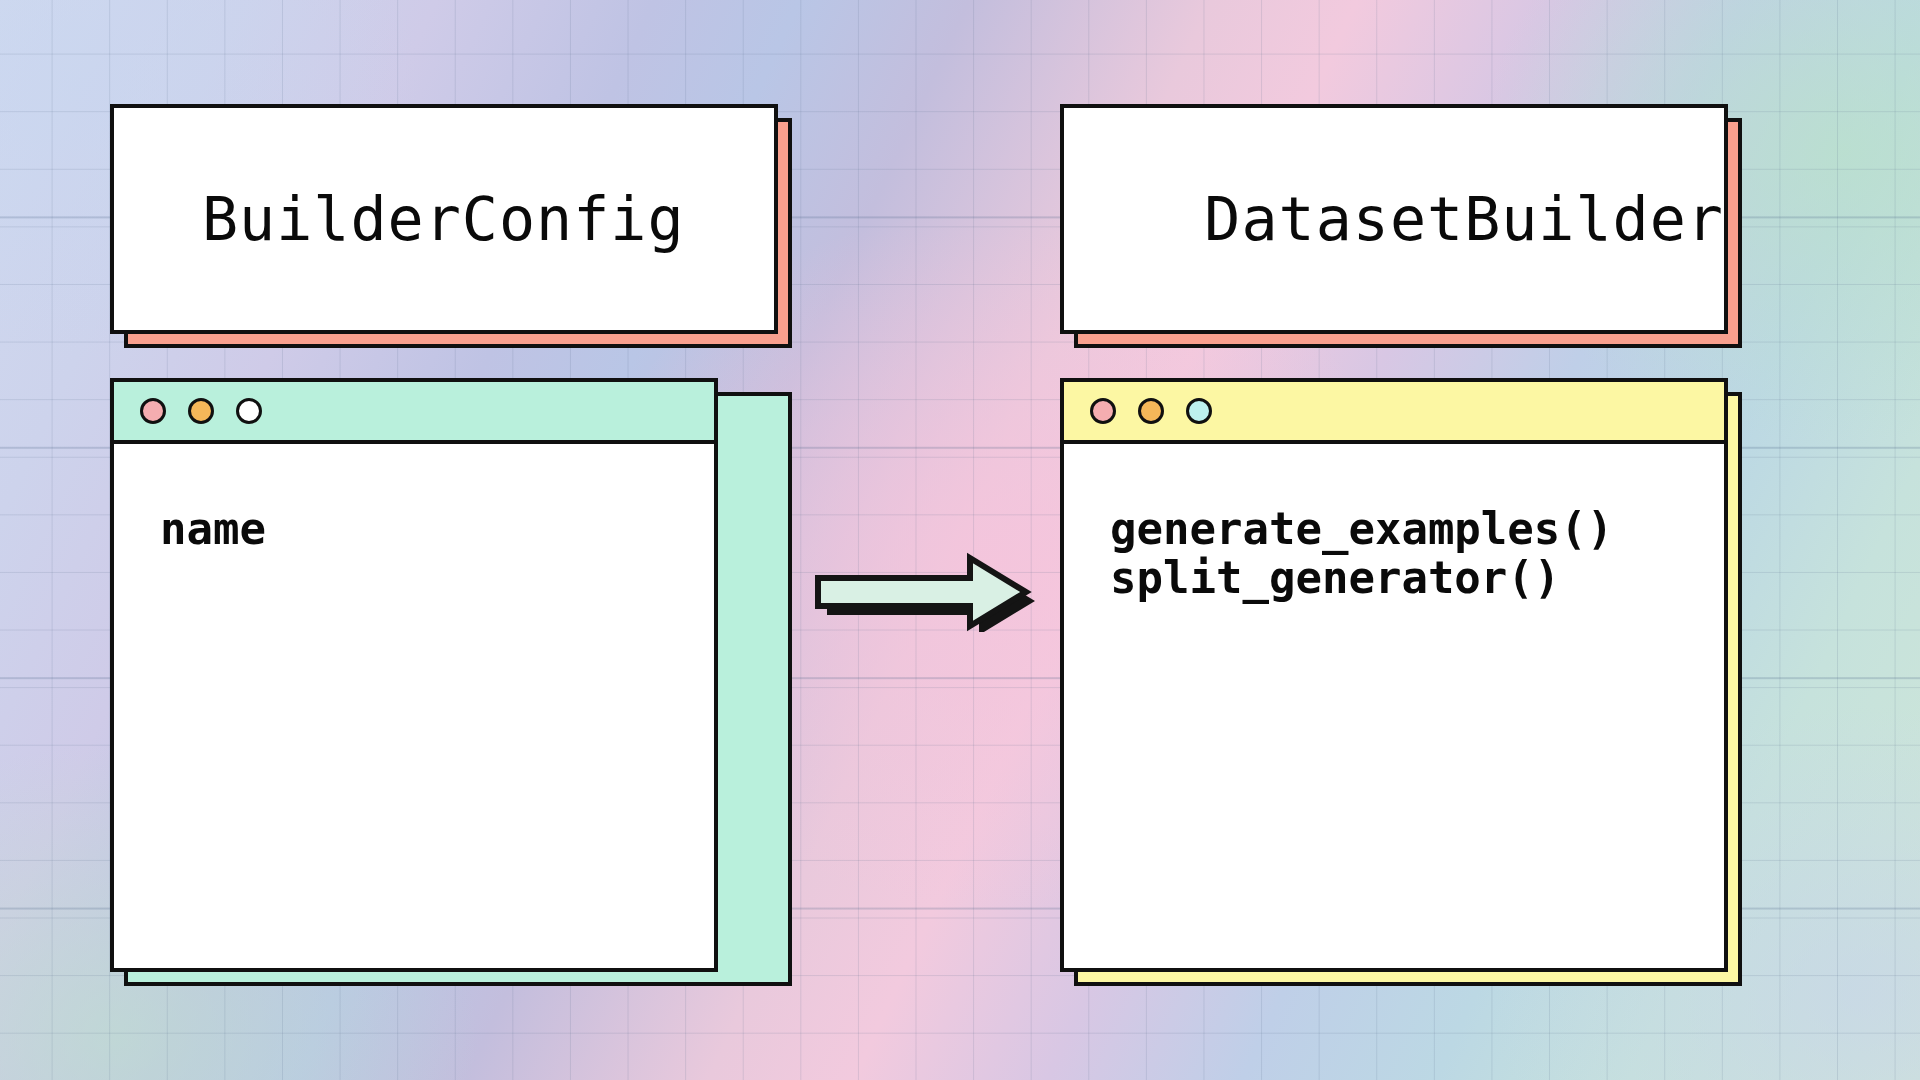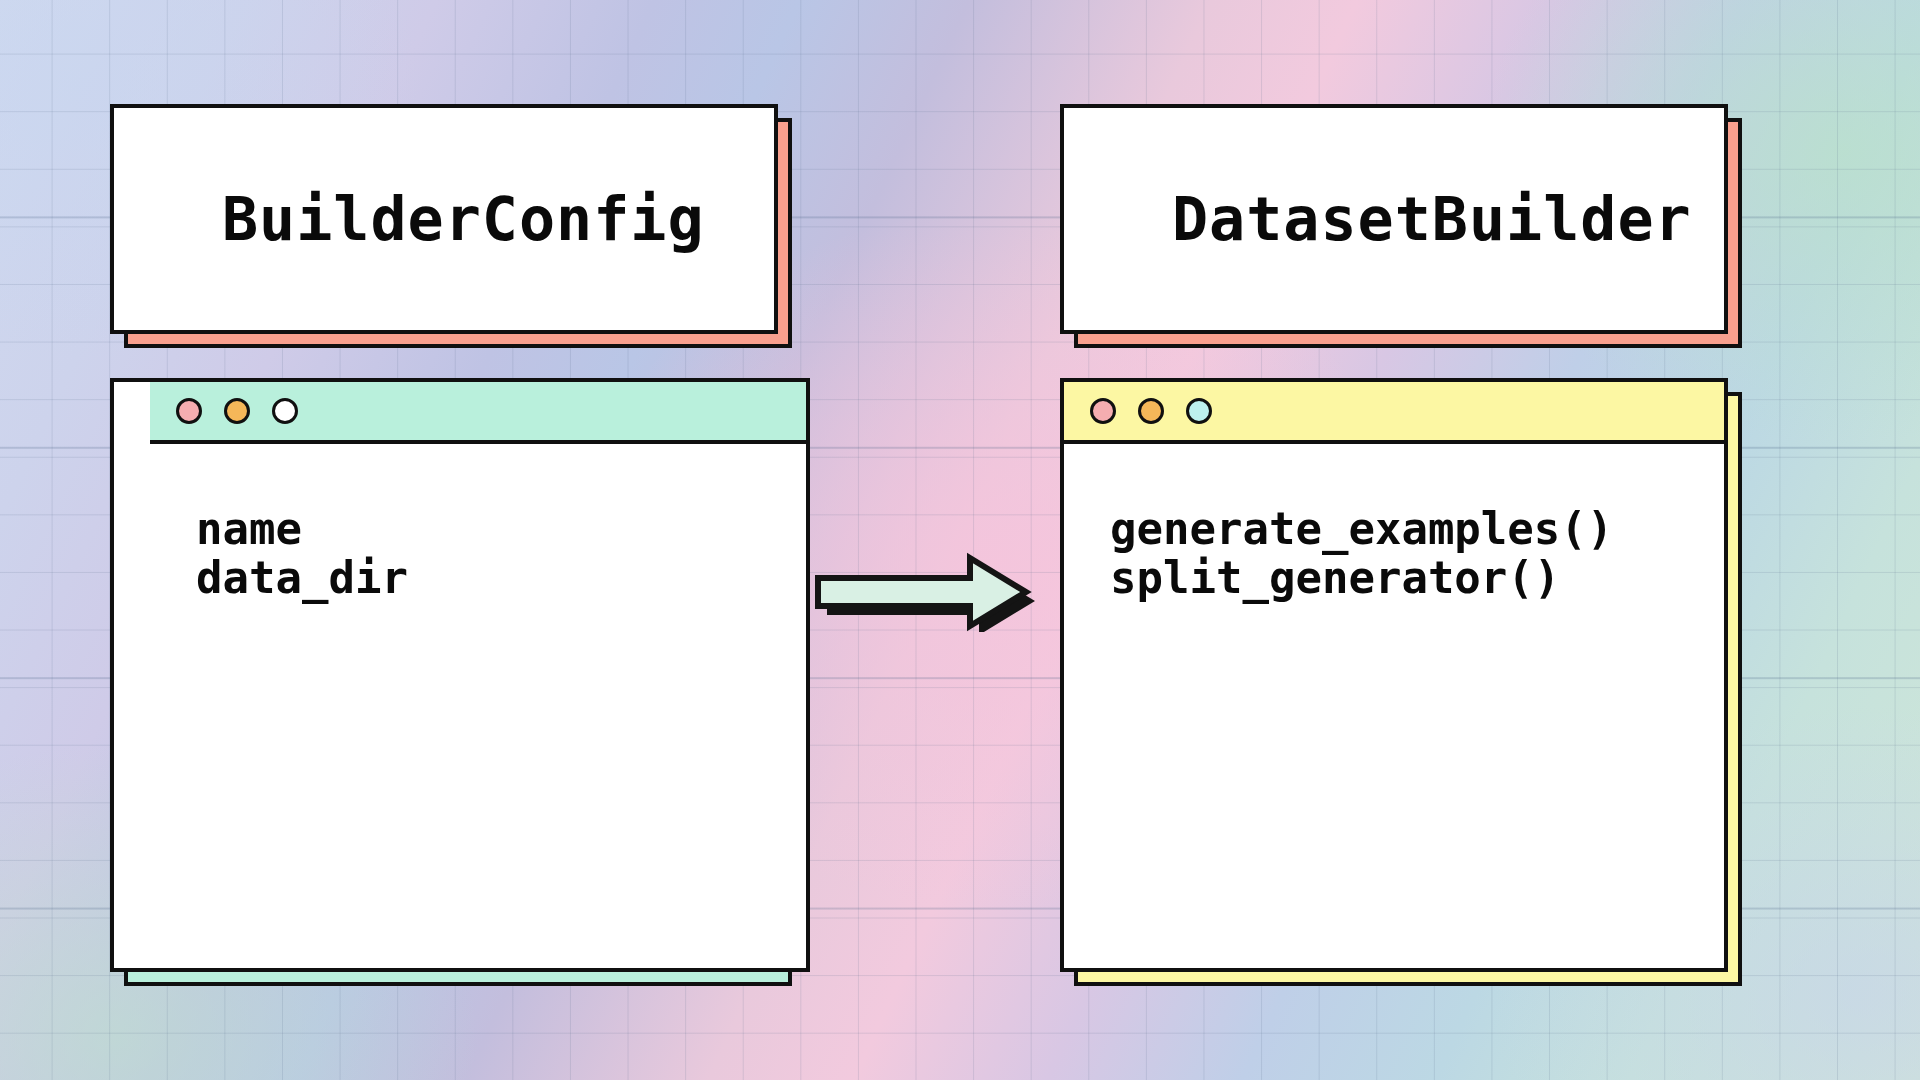--- a/index.html
+++ b/index.html
@@ -73,28 +73,27 @@
   }
   .title-shadow {
     position: absolute;
     background: #f9a08e;
     border: 4px solid #101010;
     box-sizing: border-box;
     z-index: 4;
   }
   .title-text {
     font-family: "DejaVu Sans Mono", monospace;
-    font-weight: bold;
+    font-weight: normal;
     font-size: 60px;
     letter-spacing: 1px;
     color: #0a0a0a;
     white-space: nowrap;
     padding-left: 88px;
     line-height: 1;
-    margin-left: 20px;
   }
 
   
   .win {
     position: absolute;
     background: #ffffff;
     border: 4px solid #101010;
     box-sizing: border-box;
     z-index: 5;
     display: flex;
@@ -153,34 +152,33 @@
   <div id="wash"></div>
   <div id="grid"></div>
   <div id="grid2"></div>
 
   <div class="title-shadow" style="left:124px; top:118px; width:668px; height:230px;"></div>
   <div class="title-card" style="left:110px; top:104px; width:668px; height:230px;">
     <div class="title-text">BuilderConfig</div>
   </div>
 
   <div class="title-shadow" style="left:1074px; top:118px; width:668px; height:230px;"></div>
-  <div class="title-card" style="left:1060px; top:104px; width:668px; height:230px;">
+  <div class="title-card" style="left:1060px; top:104px; width:668px; height:230px;justify-content:flex-end;">
     <div class="title-text">DatasetBuilder</div>
   </div>
 
   <div class="win-shadow" style="left:124px; top:392px; width:668px; height:594px; background:#b9f0dc;"></div>
-  <div class="win" style="left:110px; top:378px; width:700px; height:594px;padding-left:36px;">
+  <div class="win" style="left:110px; top:378px; width:608px; height:594px;">
     <div class="titlebar" style="background:#b9f0dc;">
       <span class="dot" style="background:#f5adb0;"></span>
       <span class="dot" style="background:#f5b759;"></span>
       <span class="dot" style="background:#ffffff;"></span>
     </div>
     <div class="win-body">
       <div class="code-line">name</div>
-      <div class="code-line">data_dir</div>
     </div>
   </div>
 
   <div class="win-shadow" style="left:1074px; top:392px; width:668px; height:594px; background:#fcf7a3;"></div>
   <div class="win" style="left:1060px; top:378px; width:668px; height:594px;">
     <div class="titlebar" style="background:#fcf7a3;">
       <span class="dot" style="background:#f5adb0;"></span>
       <span class="dot" style="background:#f5b759;"></span>
       <span class="dot" style="background:#bdf0ee;"></span>
     </div>

